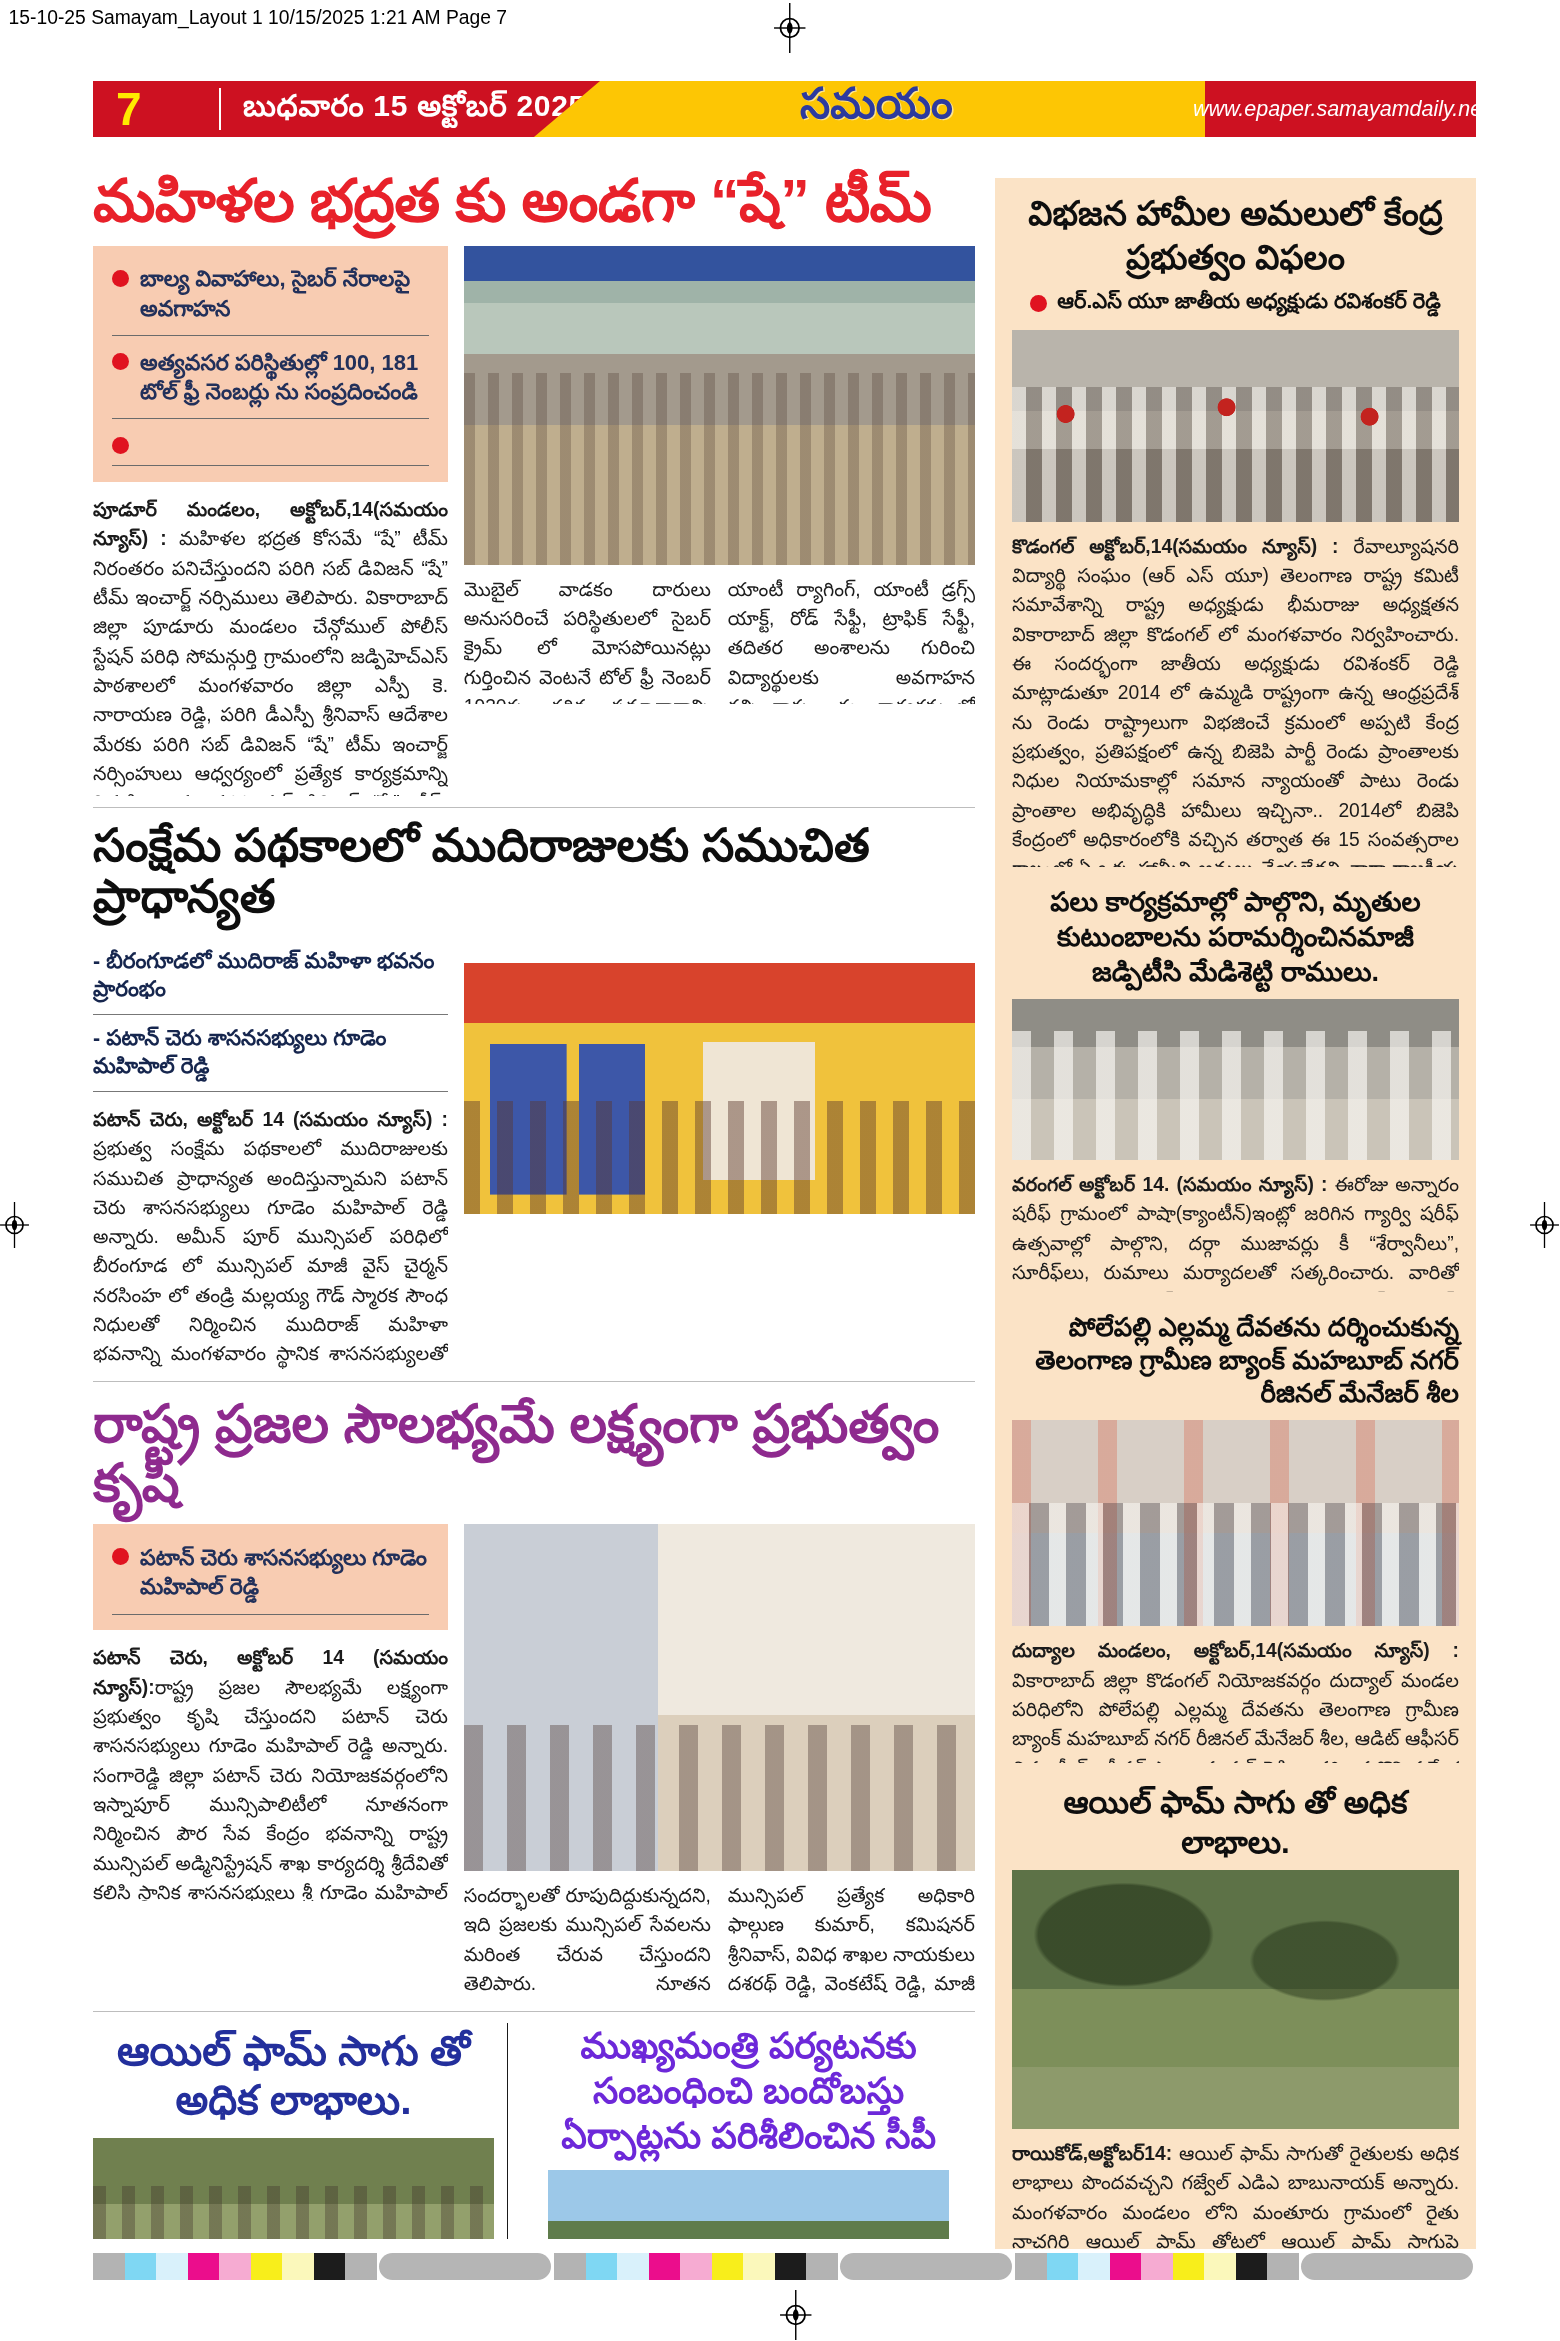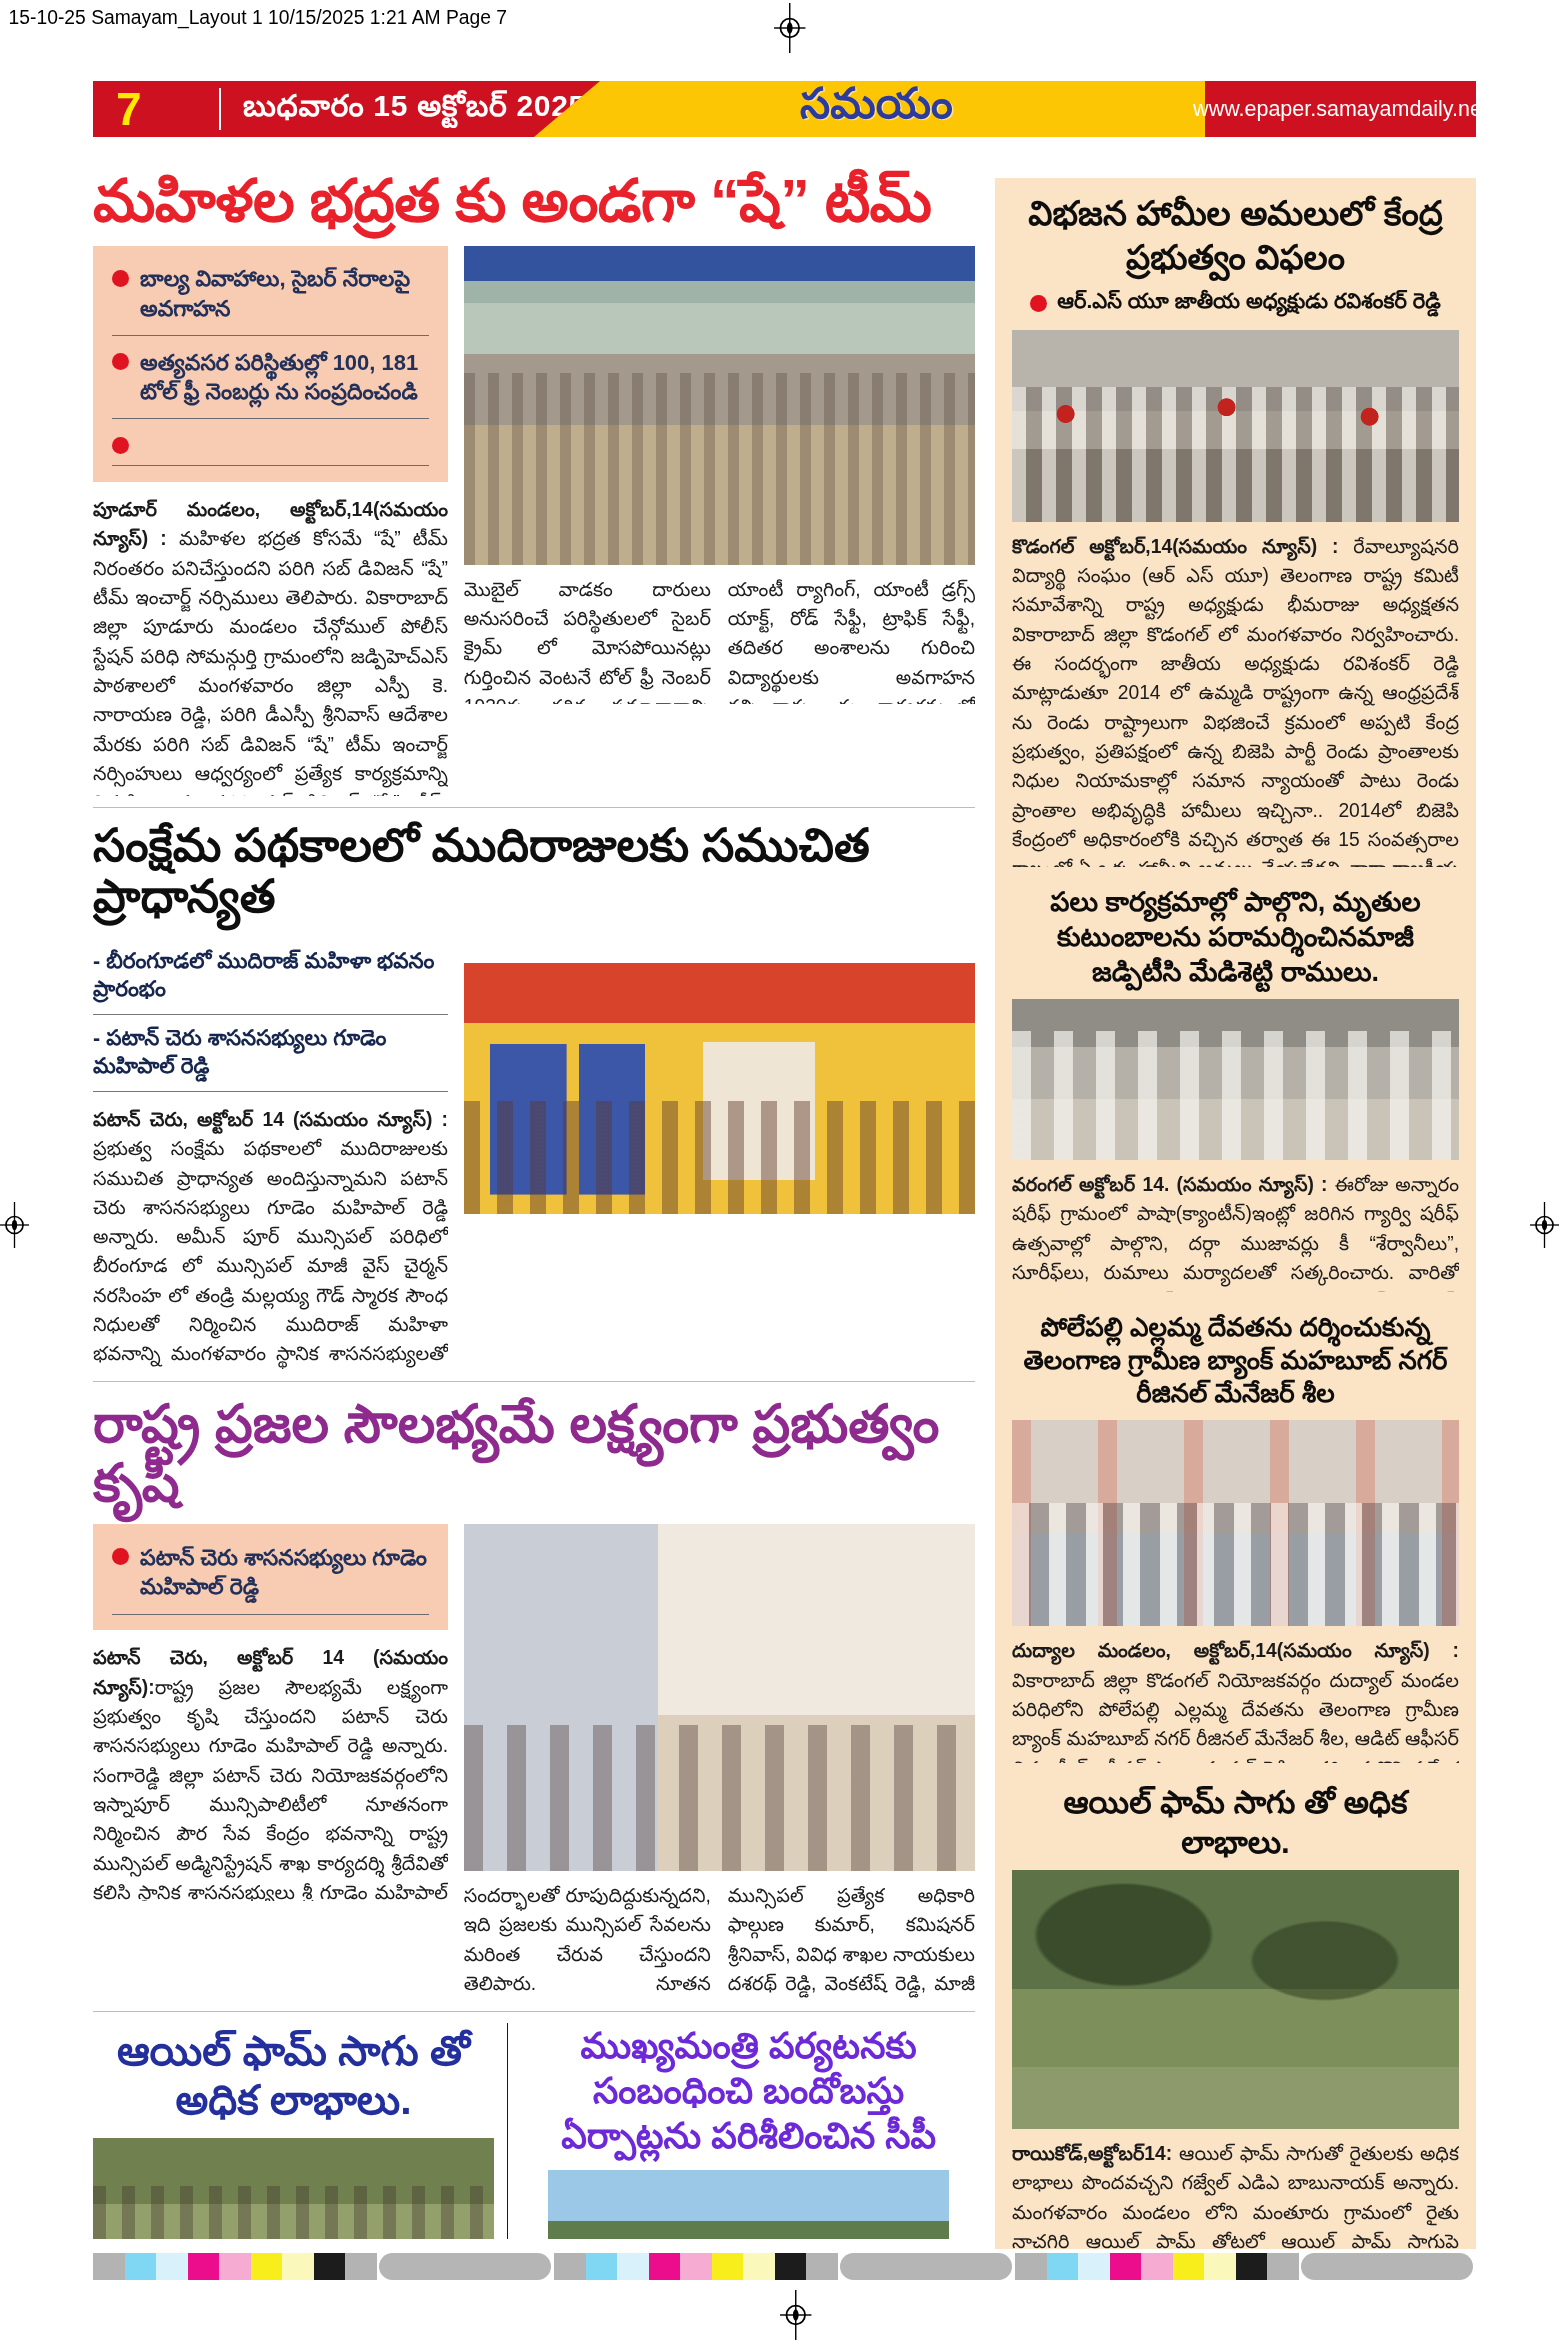--- a/index.html
+++ b/index.html
@@ -6,21 +6,21 @@
   #page{position:relative;width:1560px;height:2342px;background:#fff;overflow:hidden;
         font-family:"Liberation Sans", sans-serif;color:#1c1c1c;}
   .print-line{position:absolute;top:7.2px;left:8.6px;font-size:19.3px;color:#000;}
   .reg{position:absolute;}
   
   header{position:absolute;left:93px;top:81px;width:1383px;height:56px;}
   .hdr-yellow{position:absolute;left:401px;top:0;width:804px;height:100%;background:#fdc604;}
   .hdr-red-left{position:absolute;left:0;top:0;width:507px;height:100%;background:#cd1121;
     clip-path:polygon(0 0,100% 0,calc(100% - 66px) 100%,0 100%);}
   .hdr-red-right{position:absolute;right:0;top:0;width:271px;height:100%;background:#cd1121;
-    display:flex;align-items:center;justify-content:center;}
+    display:flex;align-items:center;justify-content:center;font-style:italic;}
   .pageno{position:absolute;left:23px;top:1.4px;font-size:46px;font-weight:800;color:#ffe900;}
   .hdr-div{position:absolute;left:126px;top:7.2px;bottom:7.2px;width:2.1px;background:#fff;}
   .hdr-date{position:absolute;left:150px;top:0;height:100%;display:flex;align-items:center;
     font-size:30px;font-weight:700;color:#fff;letter-spacing:0.7px;}
   .masthead{position:absolute;left:306px;top:0;height:100%;display:flex;align-items:center;
     font-size:43px;font-weight:800;color:#2d3a9e;text-shadow:1.4px 1.4px 0 rgba(255,255,255,.55);}
   .url{font-size:21.5px;color:#fff;}
   
   .lc{position:absolute;left:93px;top:168px;width:882px;height:2071px;overflow:hidden;}
   .rc{position:absolute;left:995px;top:178px;width:481px;height:2071px;background:#fbe3c6;
@@ -48,21 +48,21 @@
   .dot{flex:none;width:17px;height:17px;border-radius:50%;background:#e01320;margin-top:5.7px;}
   ul.dash-bullets{margin:8px 0 13px;padding:0;list-style:none;}
   ul.dash-bullets li{font-size:21.5px;font-weight:700;color:#16264e;line-height:1.3;
     border-bottom:0.7px solid #777;padding:5.7px 0 10px;margin-bottom:4.3px;}
   ul.dash-bullets li::before{content:"- ";}
   
   .rc-art{margin-bottom:18.6px;}
   .rc-h{font-weight:800;color:#0e0e0e;text-align:center;line-height:1.28;margin:4.3px 0 10px;}
   .rc-h.big{font-size:34px;}
   .rc-h.mid{font-size:27px;}
-  .rc-h.small{font-size:26px;}
+  .rc-h.small{font-size:26px;text-align:right;}
   .rc-bullet{display:flex;gap:10px;justify-content:center;align-items:flex-start;
     font-size:21px;font-weight:700;color:#101010;margin-bottom:11.5px;}
   .rc .body-text{font-size:19.3px;}
   
   .ph{width:100%;position:relative;overflow:hidden;background:#cfc8ba;}
   .ph-a{height:319px;background:
     linear-gradient(#33539e,#33539e) 0 0/100% 11% no-repeat,
     linear-gradient(#9fb3a8 0 18%,#b9c7bb 18% 34%,#a39a8d 34% 56%,#bfae8e 56% 100%);}
   .ph-a::after{content:"";position:absolute;inset:40% 0 0 0;
     background:repeating-linear-gradient(90deg,rgba(70,50,40,.28) 0 11.5px,rgba(0,0,0,0) 11.5px 24px);}

